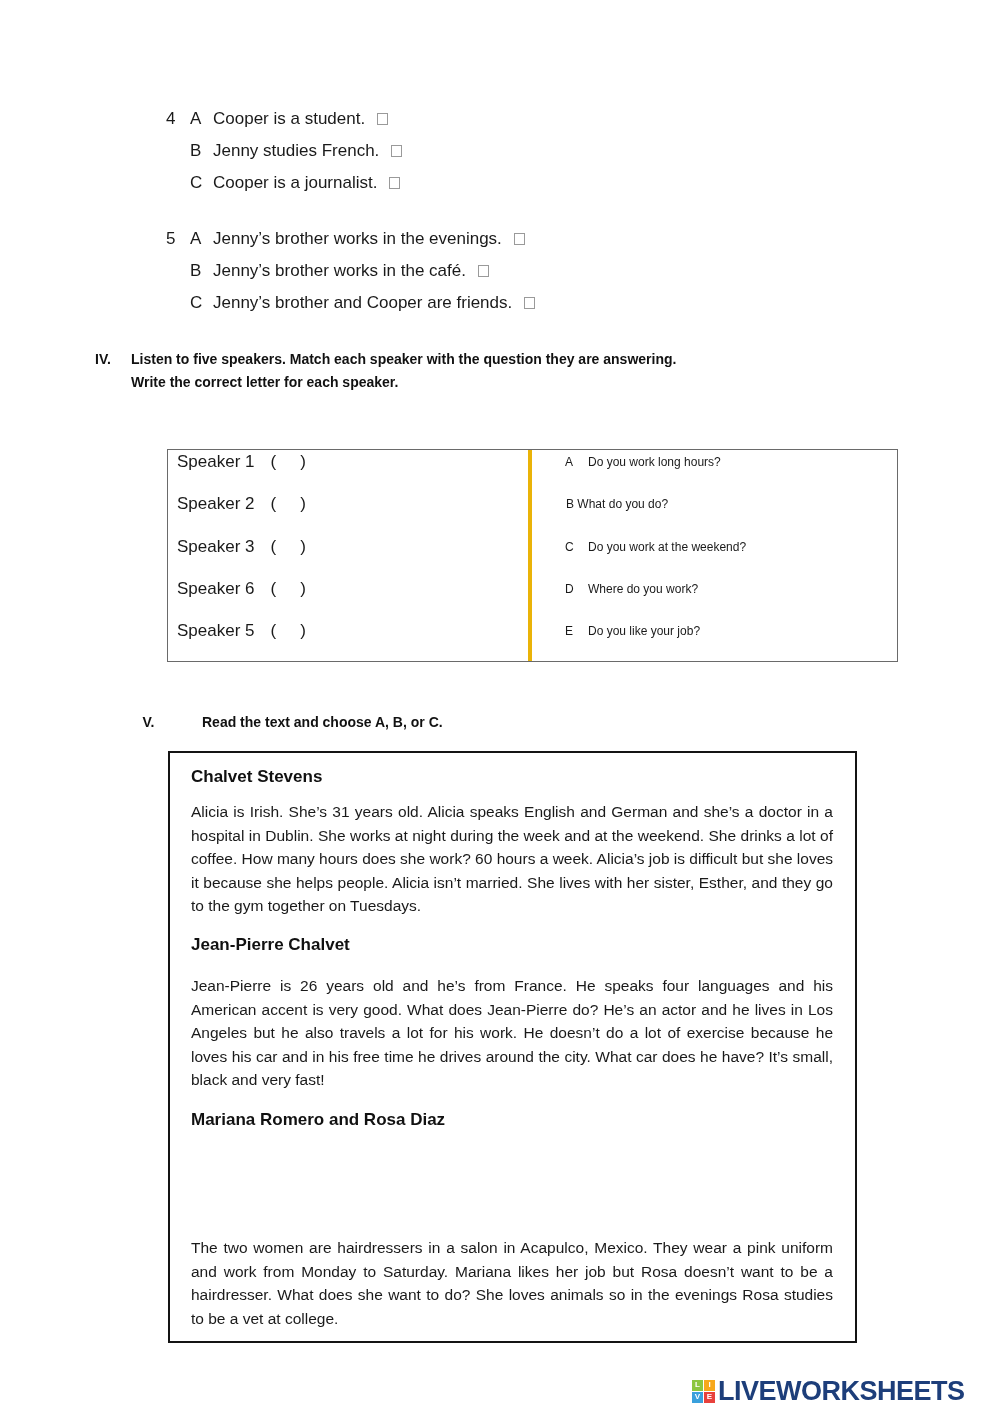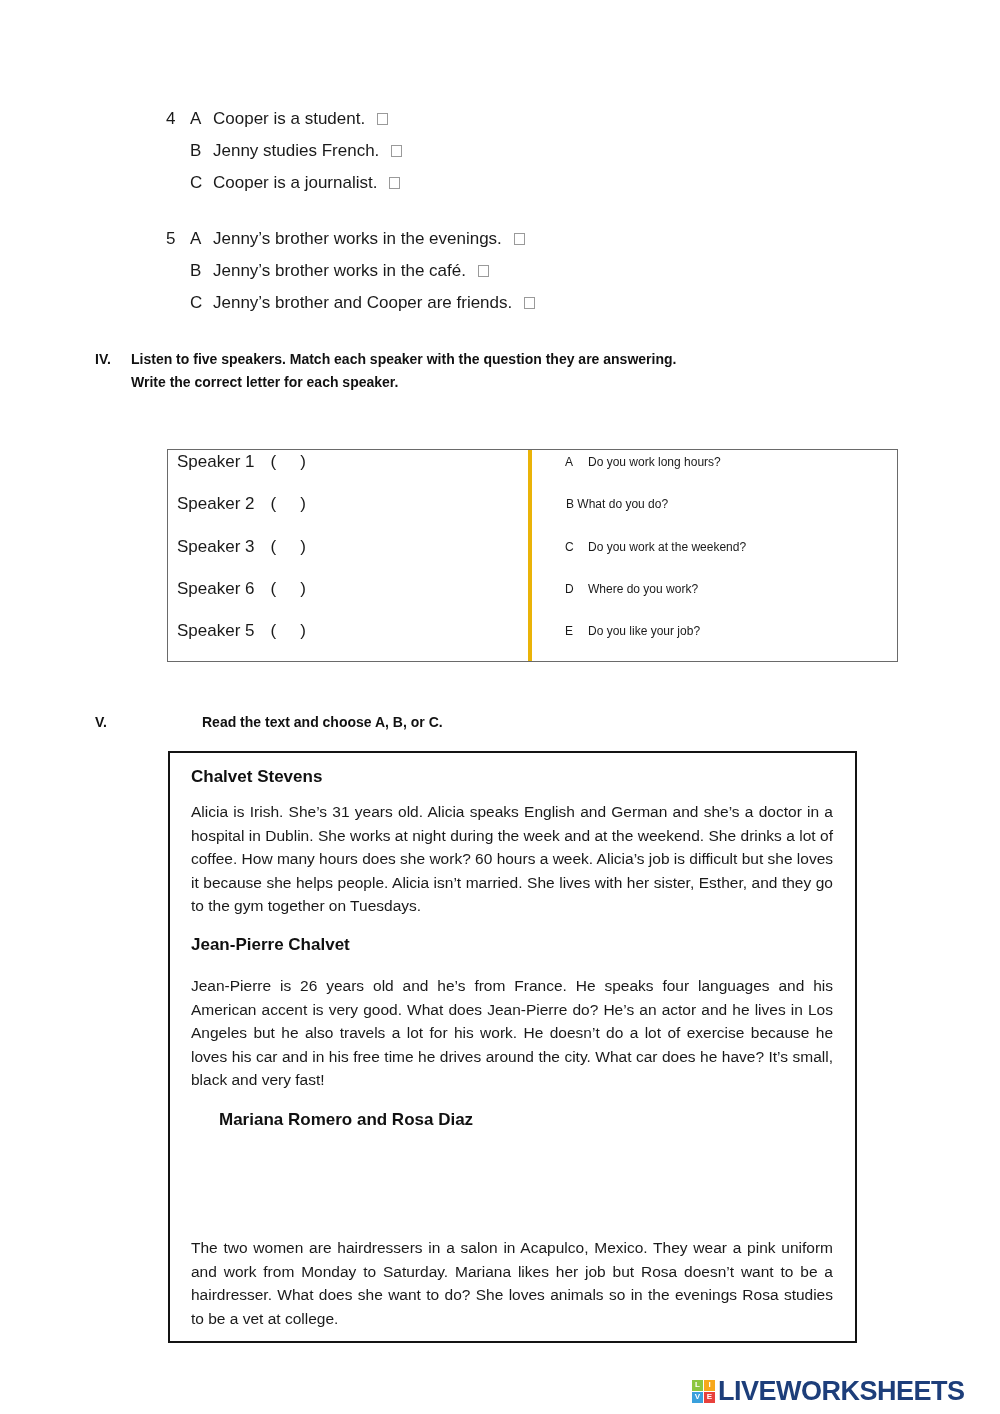--- a/index.html
+++ b/index.html
@@ -99,32 +99,32 @@
     </div>
     <div class="opt" style="top:129px;">
       <span class="ol">D</span><span>Where do you work?</span>
     </div>
     <div class="opt" style="top:171px;">
       <span class="ol">E</span><span>Do you like your job?</span>
     </div>
   </div>
 </div>
 
-<div class="section-title" style="left:95px; top:711px;">
+<div class="section-title" style="left:95px; top:711px;text-align:center;">
   <span style="display:inline-block; width:107px;">V.</span><span>Read the text and choose A, B, or C.</span>
 </div>
 
 <div class="reading-box">
   <div class="r-head" style="top:14px;">Chalvet Stevens</div>
   <div class="r-para" style="top:47px;">Alicia is Irish. She’s 31 years old. Alicia speaks English and German and she’s a doctor in a hospital in Dublin. She works at night during the week and at the weekend. She drinks a lot of coffee. How many hours does she work? 60 hours a week. Alicia’s job is difficult but she loves it because she helps people. Alicia isn’t married. She lives with her sister, Esther, and they go to the gym together on Tuesdays.</div>
 
   <div class="r-head" style="top:182px;">Jean-Pierre Chalvet</div>
   <div class="r-para" style="top:221px;">Jean-Pierre is 26 years old and he’s from France. He speaks four languages and his American accent is very good. What does Jean-Pierre do? He’s an actor and he lives in Los Angeles but he also travels a lot for his work. He doesn’t do a lot of exercise because he loves his car and in his free time he drives around the city. What car does he have? It’s small, black and very fast!</div>
 
-  <div class="r-head" style="top:357px;margin-left:28px;">Mariana Romero and Rosa Diaz</div>
+  <div class="r-head" style="top:357px;">Mariana Romero and Rosa Diaz</div>
   <div class="r-para" style="top:483px;">The two women are hairdressers in a salon in Acapulco, Mexico. They wear a pink uniform and work from Monday to Saturday. Mariana likes her job but Rosa doesn’t want to be a hairdresser. What does she want to do? She loves animals so in the evenings Rosa studies to be a vet at college.</div>
 </div>
 
 <div class="logo">
   <div class="logo-grid">
     <span style="background:#8cc63f;">L</span>
     <span style="background:#f7a81b;">I</span>
     <span style="background:#3aa0dc;">V</span>
     <span style="background:#e8413c;">E</span>
   </div>

